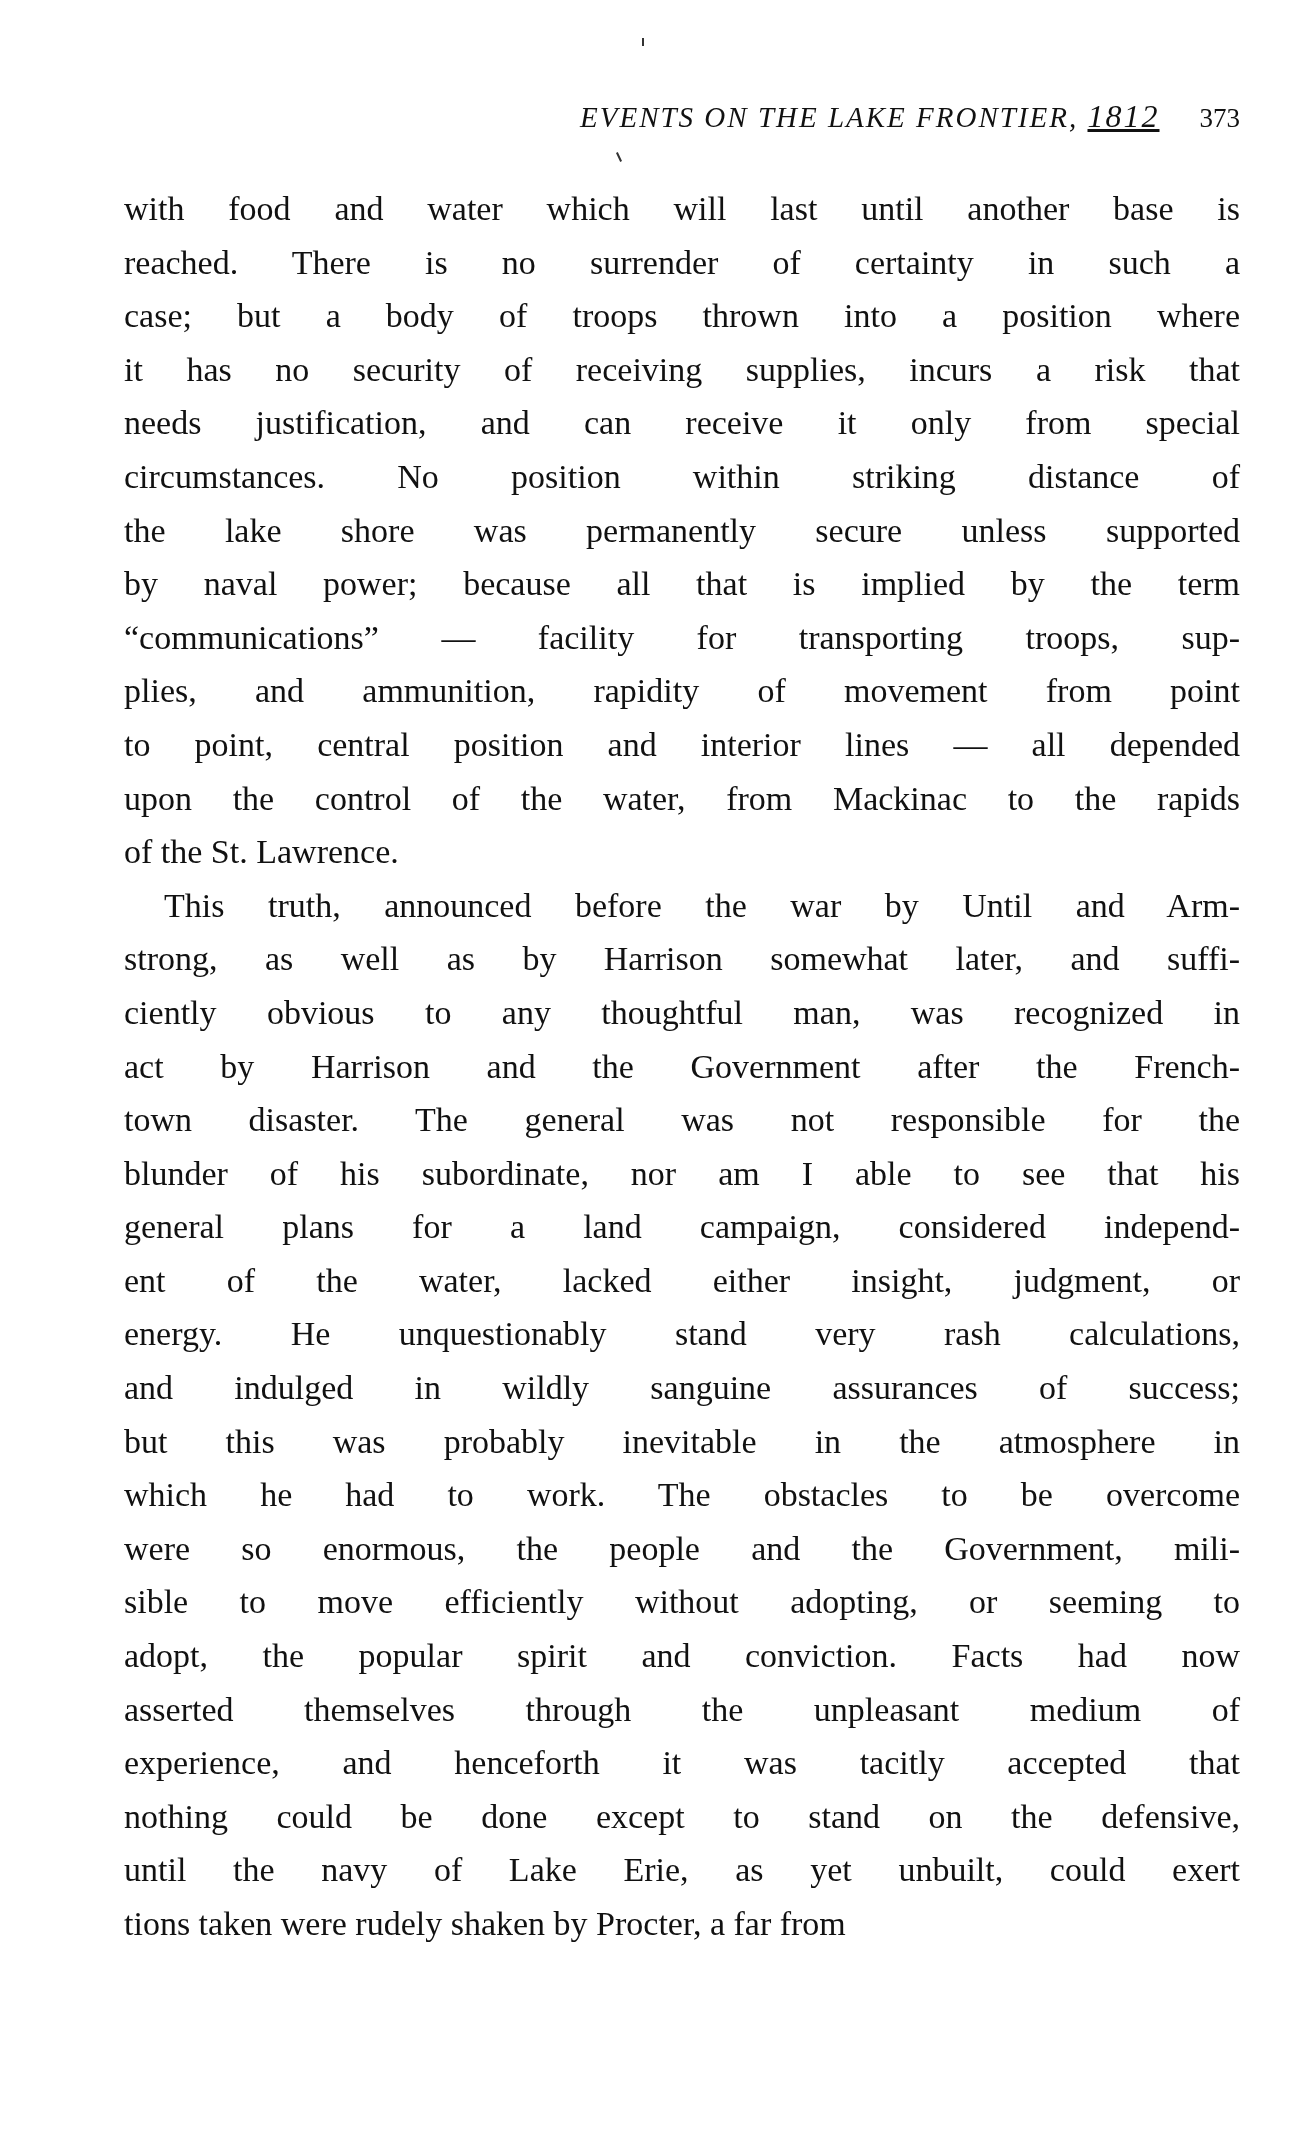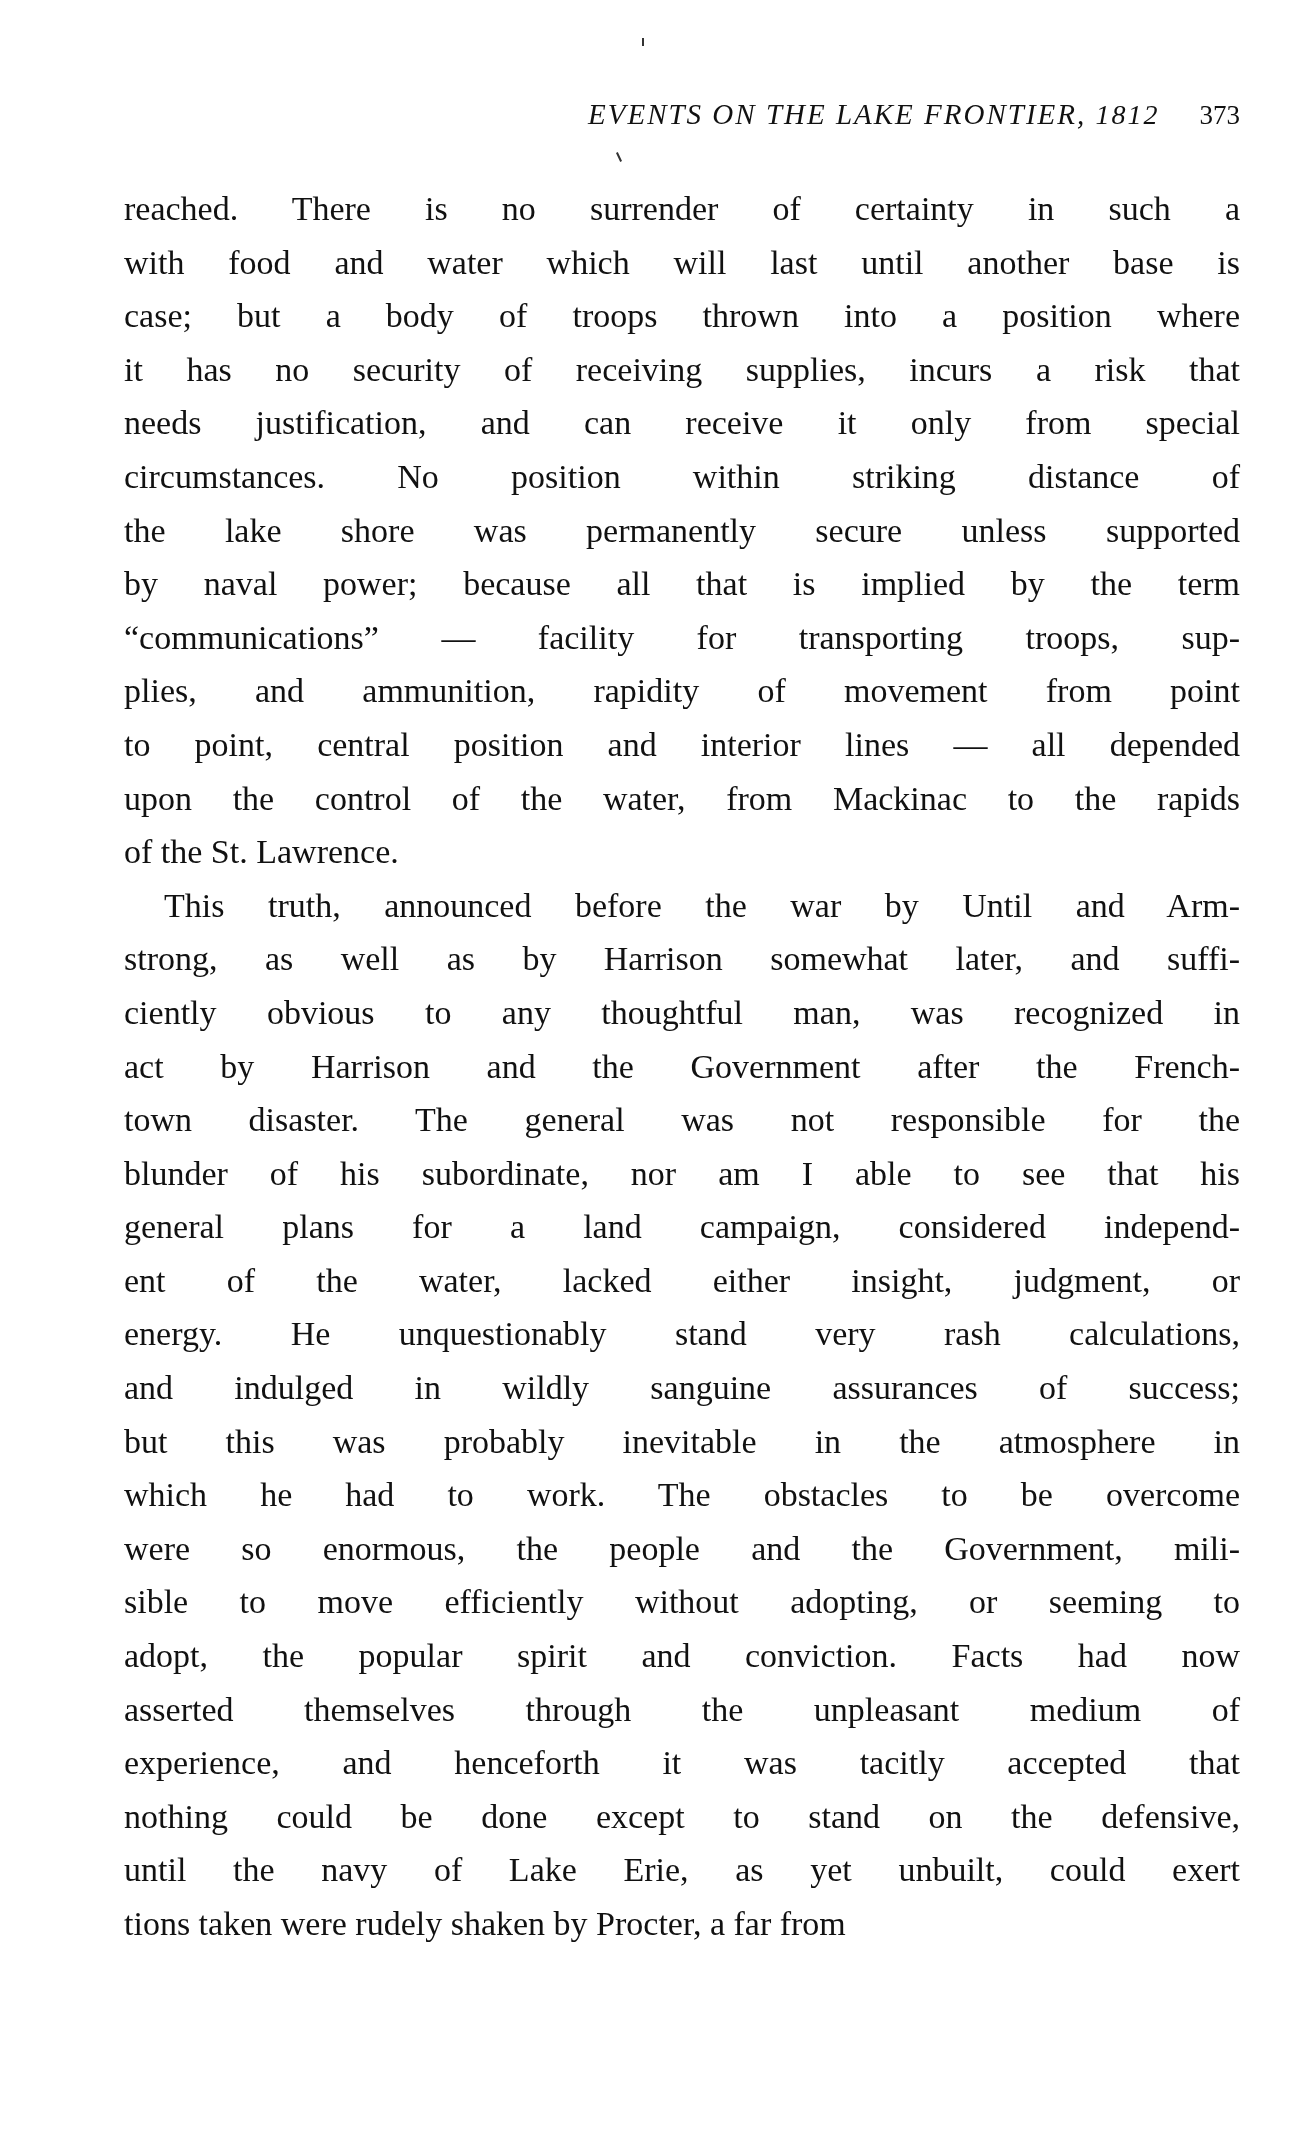--- a/index.html
+++ b/index.html
@@ -2,21 +2,21 @@
 <html><head>
 <meta charset="utf-8">
 <style>
   html, body { margin: 0; padding: 0; background: #ffffff; }
   body { width: 1308px; height: 2143px; position: relative; overflow: hidden;
          font-family: "DejaVu Serif", "Liberation Serif", serif; color: #111; }
   .header { position: absolute; top: 98px; left: 250px; width: 990px; height: 44px;
             display: flex; justify-content: flex-end; align-items: baseline; }
   .running-title { font-style: italic; font-size: 29px; letter-spacing: 2px;
                    font-family: "Liberation Serif", serif; margin-right: 40px; }
-  .running-title .yr { font-size: 28px; }
+  .running-title .yr { font-size: 32px; text-decoration: underline; }
   .page-number { font-size: 27px; font-family: "Liberation Serif", serif; }
   .mark { position: absolute; width: 2px; height: 9px; background: #333; }
   .body { position: absolute; top: 182px; left: 124px; width: 1116px; }
   .line { height: 53.6px; line-height: 53.6px; font-size: 34px;
           font-family: "Liberation Serif", serif; white-space: nowrap;
           text-align: justify; text-align-last: justify; }
   .line.last { text-align-last: left; }
   .line.indent { padding-left: 40px; }
 </style>
 </head>
@@ -29,22 +29,22 @@
     <span>EVENTS ON THE LAKE FRONTIER,</span>
     <span class="yr">1812</span>
   </span>
   <span class="page-number">373</span>
 </div>
 
 <div class="mark" style="top:152px;left:618px;height:10px;width:2px;transform:rotate(-25deg);"></div>
 
 <div class="body" id="page-body">
     <div>
+      <div class="line">with food and water which will last until another base is</div>
       <div class="line">reached.  There is no surrender of certainty in such a</div>
-      <div class="line">with food and water which will last until another base is</div>
       <div class="line">case; but a body of troops thrown into a position where</div>
       <div class="line">it has no security of receiving supplies, incurs a risk that</div>
       <div class="line">needs justification, and can receive it only from special</div>
       <div class="line">circumstances.  No position within striking distance of</div>
       <div class="line">the lake shore was permanently secure unless supported</div>
       <div class="line">by naval power; because all that is implied by the term</div>
       <div class="line">“communications” — facility for transporting troops, sup-</div>
       <div class="line">plies, and ammunition, rapidity of movement from point</div>
       <div class="line">to point, central position and interior lines — all depended</div>
       <div class="line">upon the control of the water, from Mackinac to the rapids</div>

